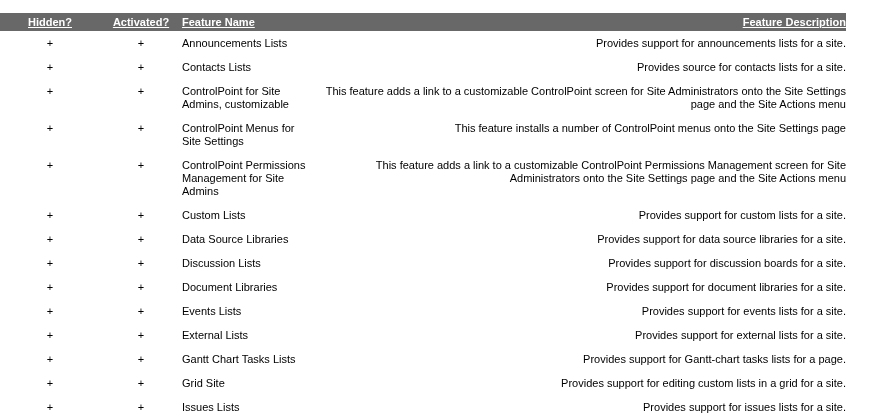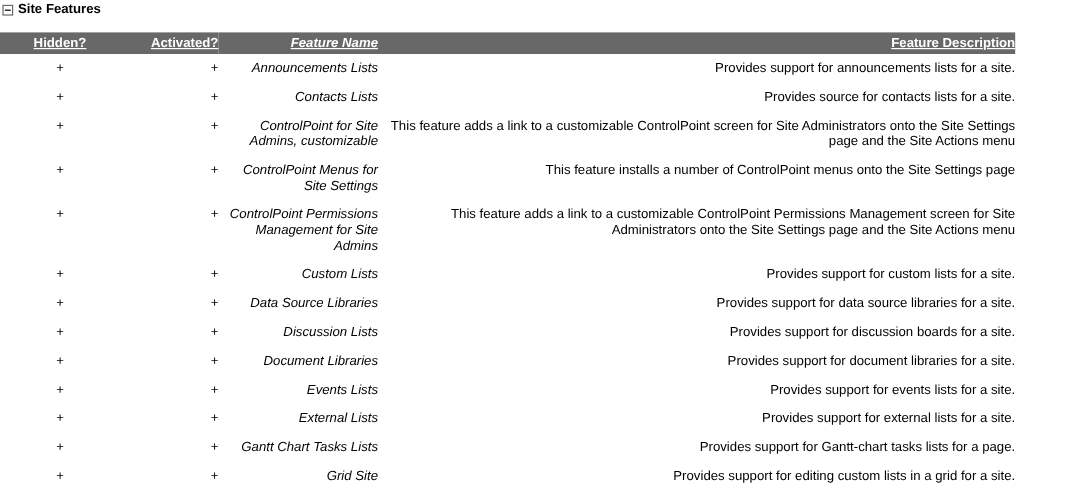--- a/index.html
+++ b/index.html
@@ -63,37 +63,31 @@
     padding: 6px 0 5px 0;
     color: #000000;
   }
 
   col.c-hidden    { width: 100px; }
   col.c-activated { width: 82px; }
   col.c-name      { width: 133px; }
   col.c-desc      { width: 531px; }
 
   th.col-hidden, td.col-hidden       { padding-left: 40px; text-align: center; }
-  th.col-activated, td.col-activated { text-align: right; }
-  th.col-name, td.col-name           { text-align: right; padding-right: 10px; font-style: italic; }
+  th.col-activated, td.col-activated { text-align: center; }
+  th.col-name, td.col-name           { text-align: left; padding-right: 10px; }
   th.col-desc, td.col-desc           { text-align: right; padding-right: 10px; }
 
   td.col-hidden, td.col-activated { font-size: 11px; }
 </style>
 </head>
 <body>
 
 <div class="page">
 
-  <div class="section-title">
-    <span class="collapse-box">
-        <span class="minus"></span>
-      </span>
-    <span class="title-text">Site Features</span>
-  </div>
 
   <table class="features">
     <colgroup>
       <col class="c-hidden">
       <col class="c-activated">
       <col class="c-name">
       <col class="c-desc">
     </colgroup>
     <thead>
       <tr>

